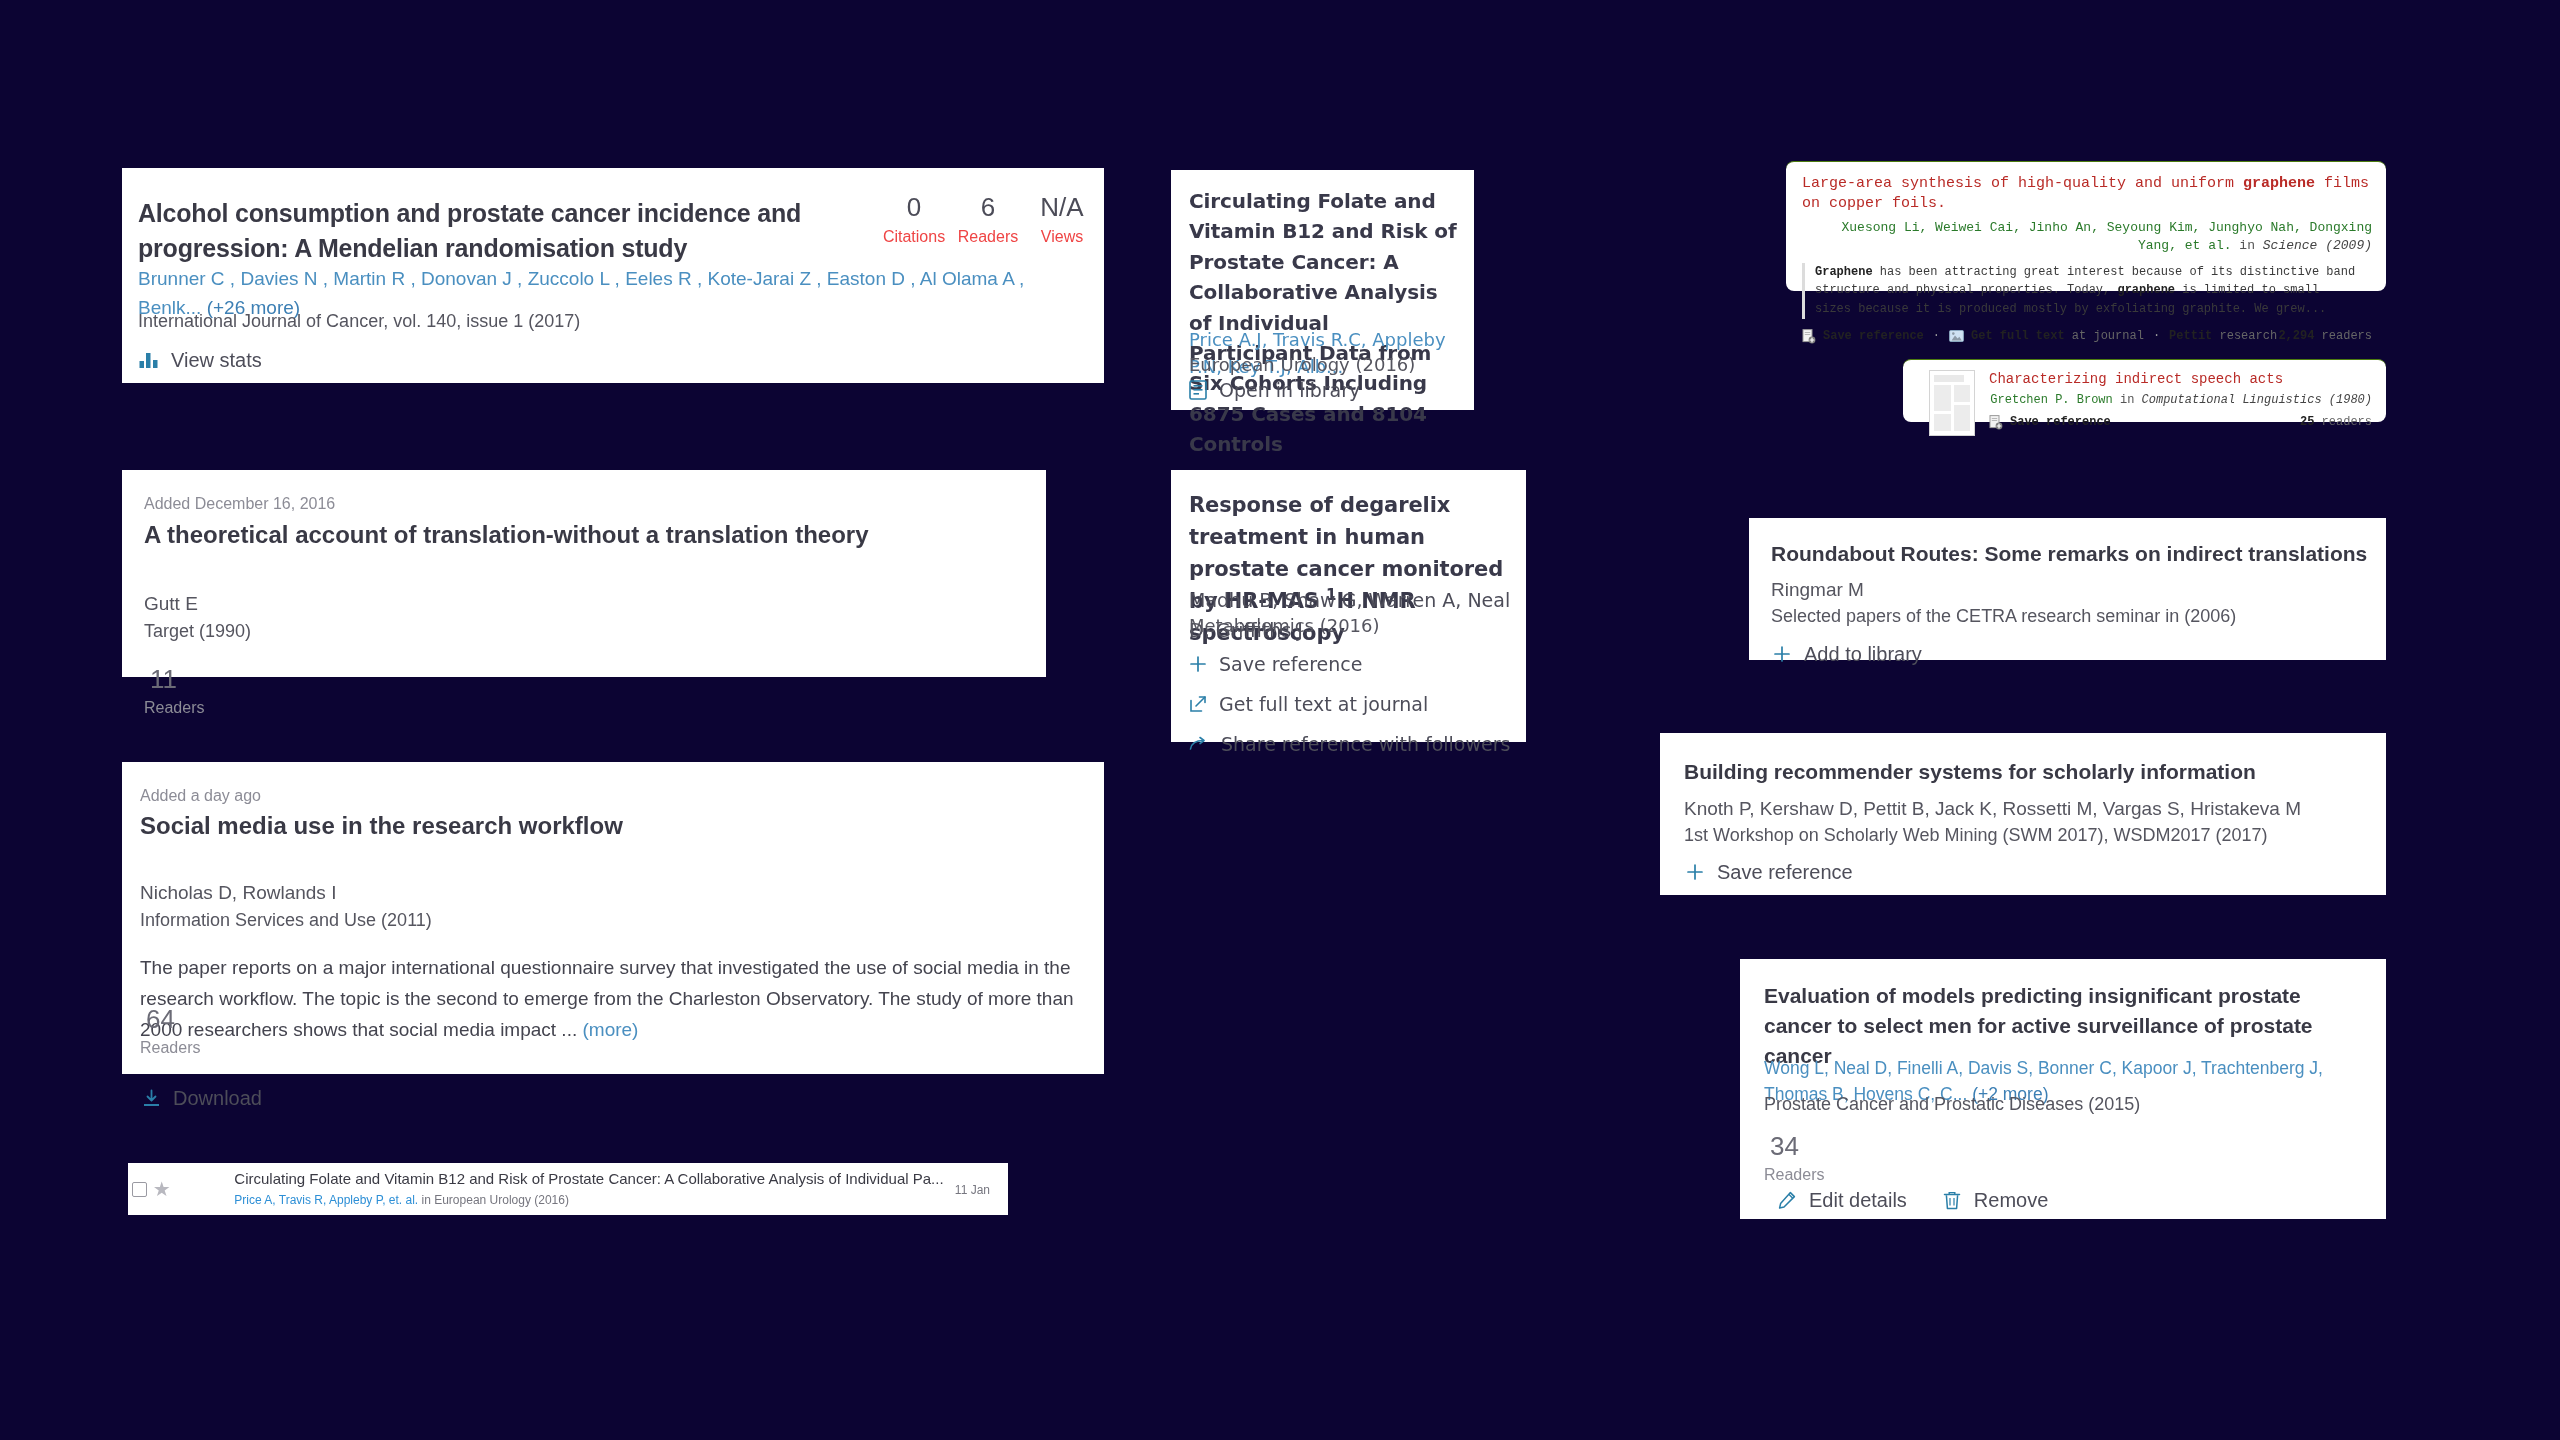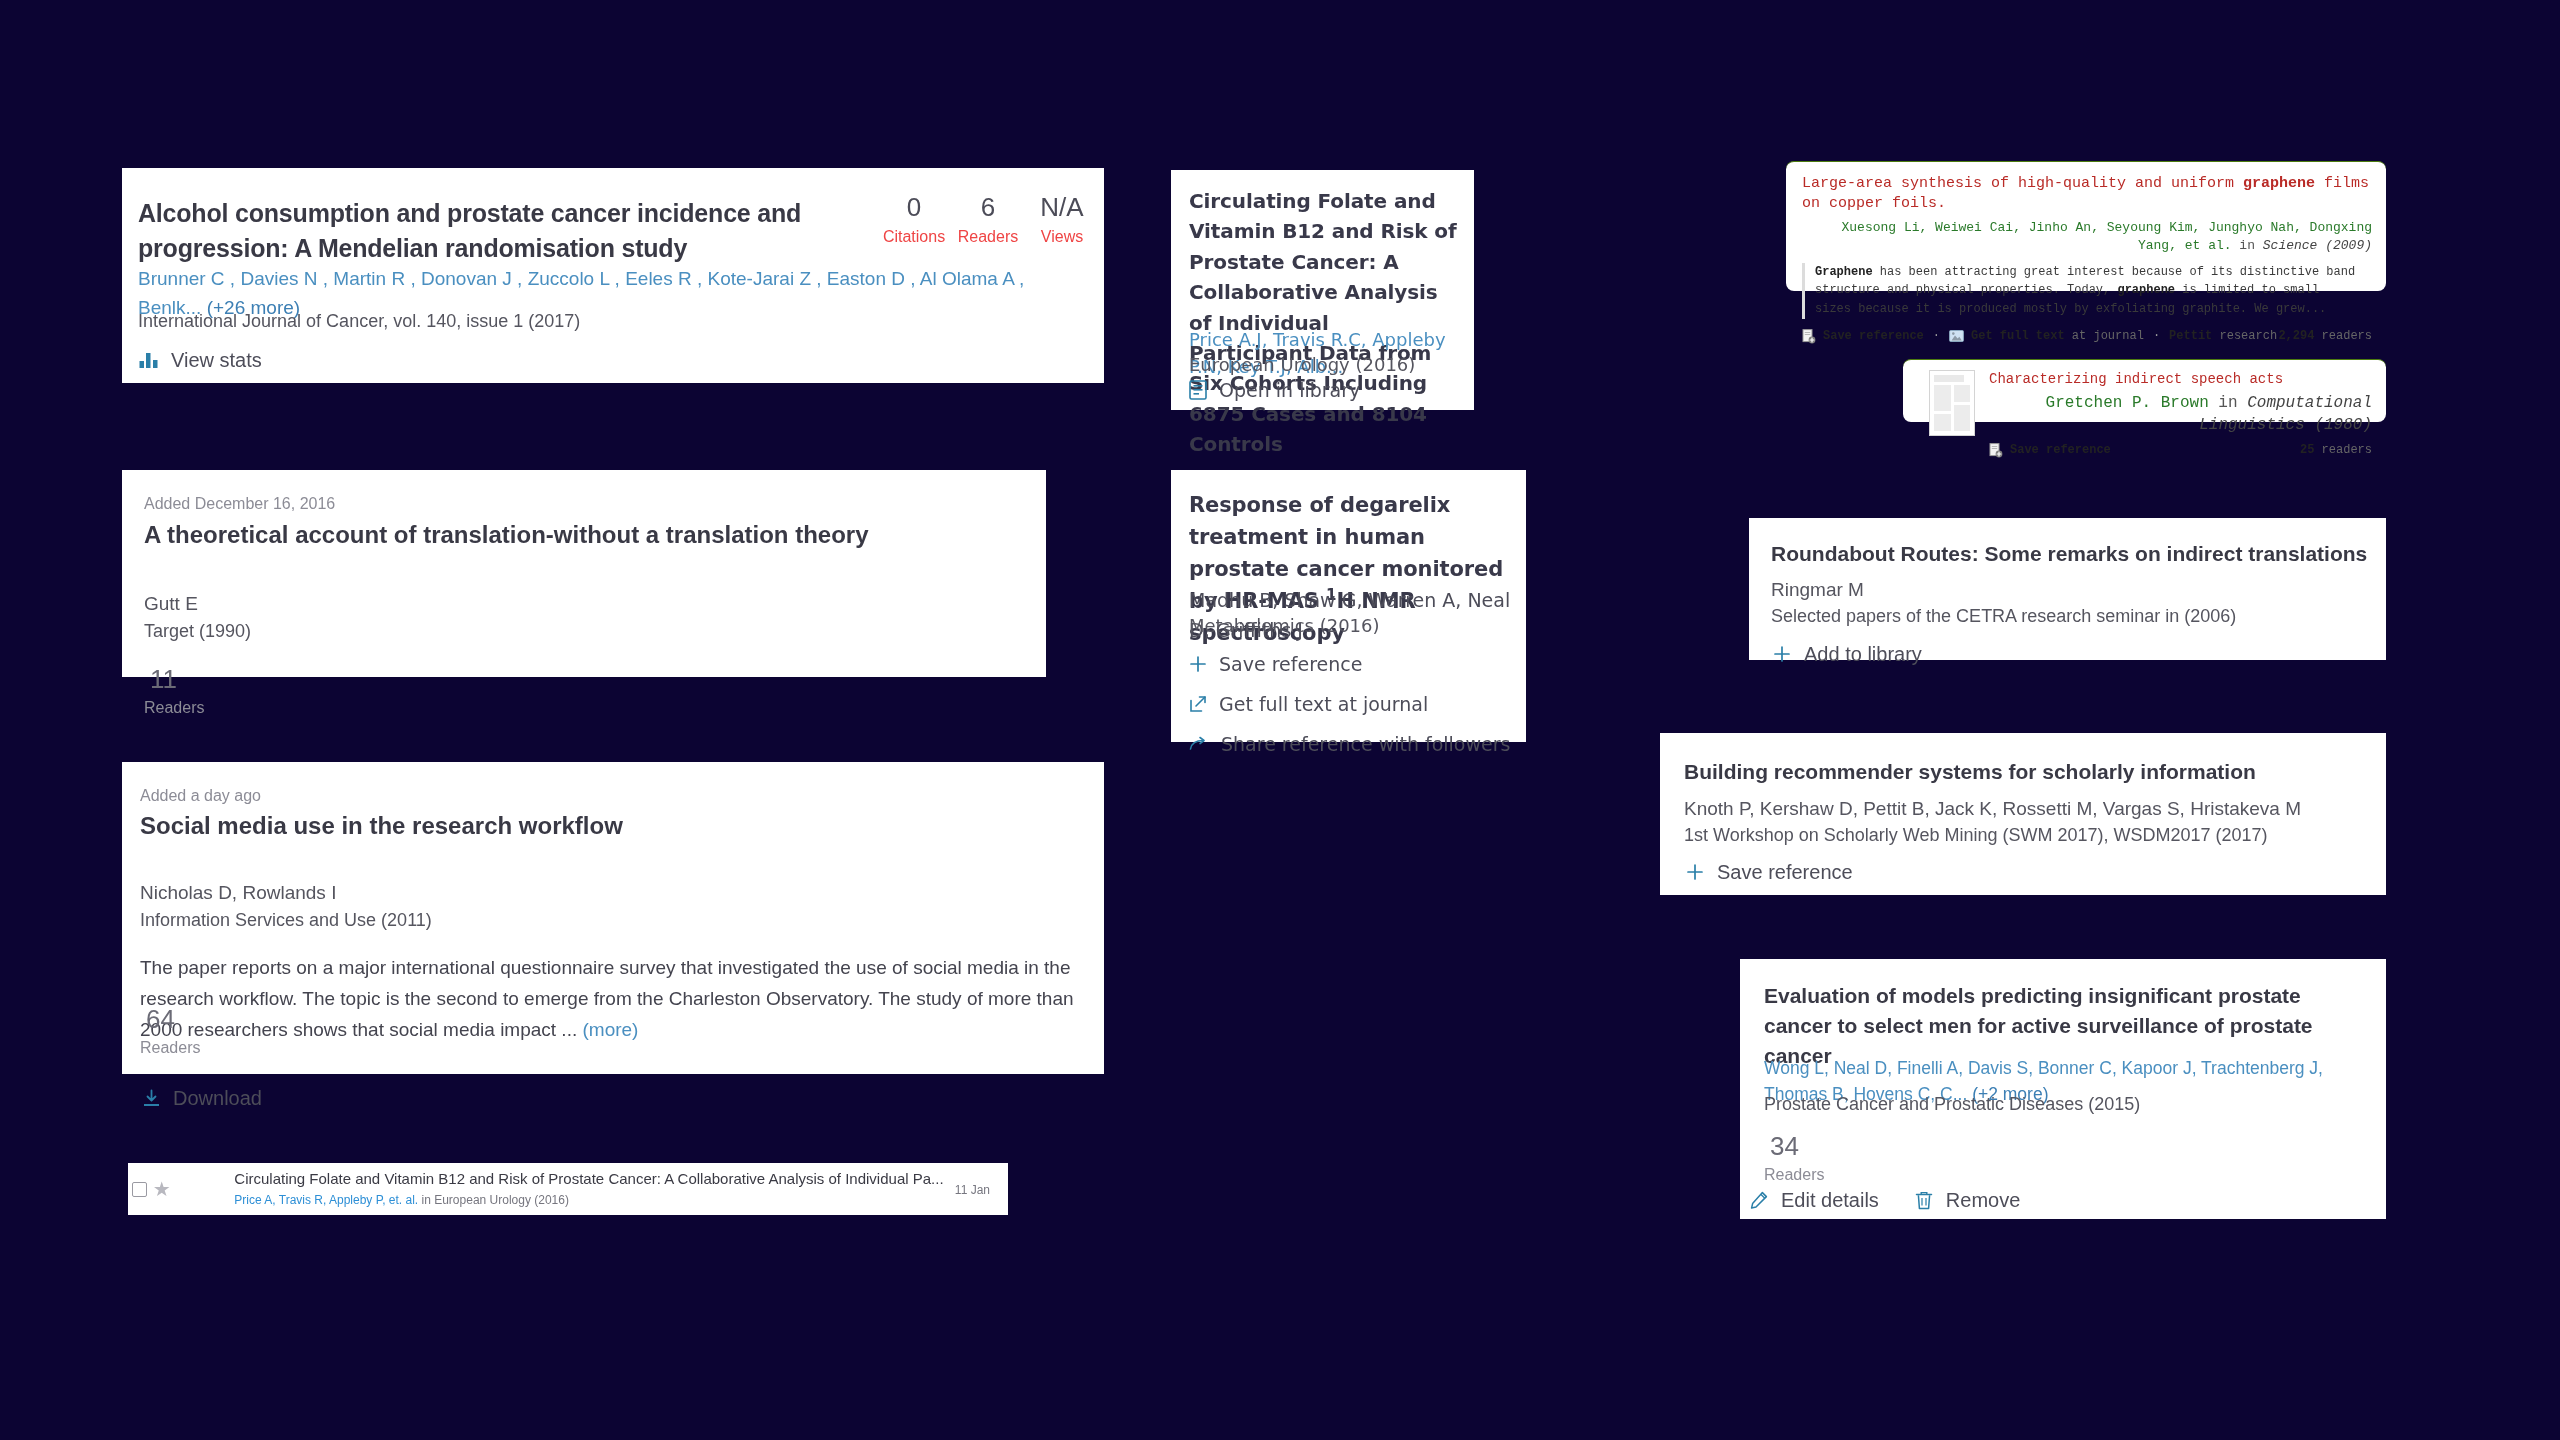--- a/index.html
+++ b/index.html
@@ -425,21 +425,21 @@
             <div class="dt-blk b"></div>
           </div>
         <div class="dt-col">
             <div class="dt-blk b"></div>
             <div class="dt-blk a"></div>
           </div>
       </div>
     </div>
     <div style="flex:1;">
       <div class="s-title" style="font-size:14px;">Characterizing indirect speech acts</div>
-      <div class="s-meta" style="margin-top:3px; font-size:16px;">
+      <div class="s-meta" style="margin-top:3px; font-size:12px;">
         <span>Gretchen P. Brown</span><span class="inword"> in </span><i>Computational Linguistics (1980)</i>
       </div>
       <div style="display:flex; align-items:center; justify-content:space-between; margin-top:6px;">
         <div class="s-actions">
           <span style="display:inline-flex;">
             <svg width="14" height="15" viewBox="0 0 14 15">
               <rect x="1" y="0.6" width="9" height="12" fill="#f2f2f2" stroke="#9a9a9a" stroke-width="1"></rect>
               <rect x="2.8" y="3" width="5.4" height="0.9" fill="#b0b0b0"></rect>
               <rect x="2.8" y="5" width="5.4" height="0.9" fill="#b0b0b0"></rect>
               <circle cx="10" cy="11" r="3.4" fill="#7f7f7f"></circle>
@@ -490,21 +490,21 @@
   <div class="m-title-sm" style="position:absolute; left:24px; top:22px; width:600px; font-size:21px;">Evaluation of models predicting insignificant prostate cancer to select men for active surveillance of prostate cancer</div>
   <div class="m-authors" style="position:absolute; left:24px; top:96px; width:620px; font-size:17.5px;">
     <span>Wong L, Neal D, Finelli A, Davis S, Bonner C, Kapoor J, Trachtenberg J, Thomas B, Hovens C, C...</span>
     <span class="more">(+2 more)</span>
   </div>
   <div class="m-source" style="position:absolute; left:24px; top:132px;">Prostate Cancer and Prostatic Diseases (2015)</div>
   <div style="position:absolute; left:30px; top:173px;">
     <div class="m-readers-num">34</div>
     <div class="m-readers-lbl" style="margin-left:-6px;">Readers</div>
   </div>
-  <div class="m-action-row" style="position:absolute; left:8px; top:230px;">
+  <div class="m-action-row" style="position:absolute; left:36px; top:230px;">
     <div class="m-action">
       <span class="ic">
         <svg width="18" height="18" viewBox="0 0 18 18">
           <path d="M12.4 1.6 L16.4 5.6 L6 16 L1.6 17 L2.6 12.6 Z" fill="none" stroke="#2a7fa8" stroke-width="1.5" stroke-linejoin="round"></path>
           <path d="M10.8 3.2 L14.8 7.2" stroke="#2a7fa8" stroke-width="1.3"></path>
         </svg>
       </span>
       <span>Edit details</span>
     </div>
     <div class="m-action">

